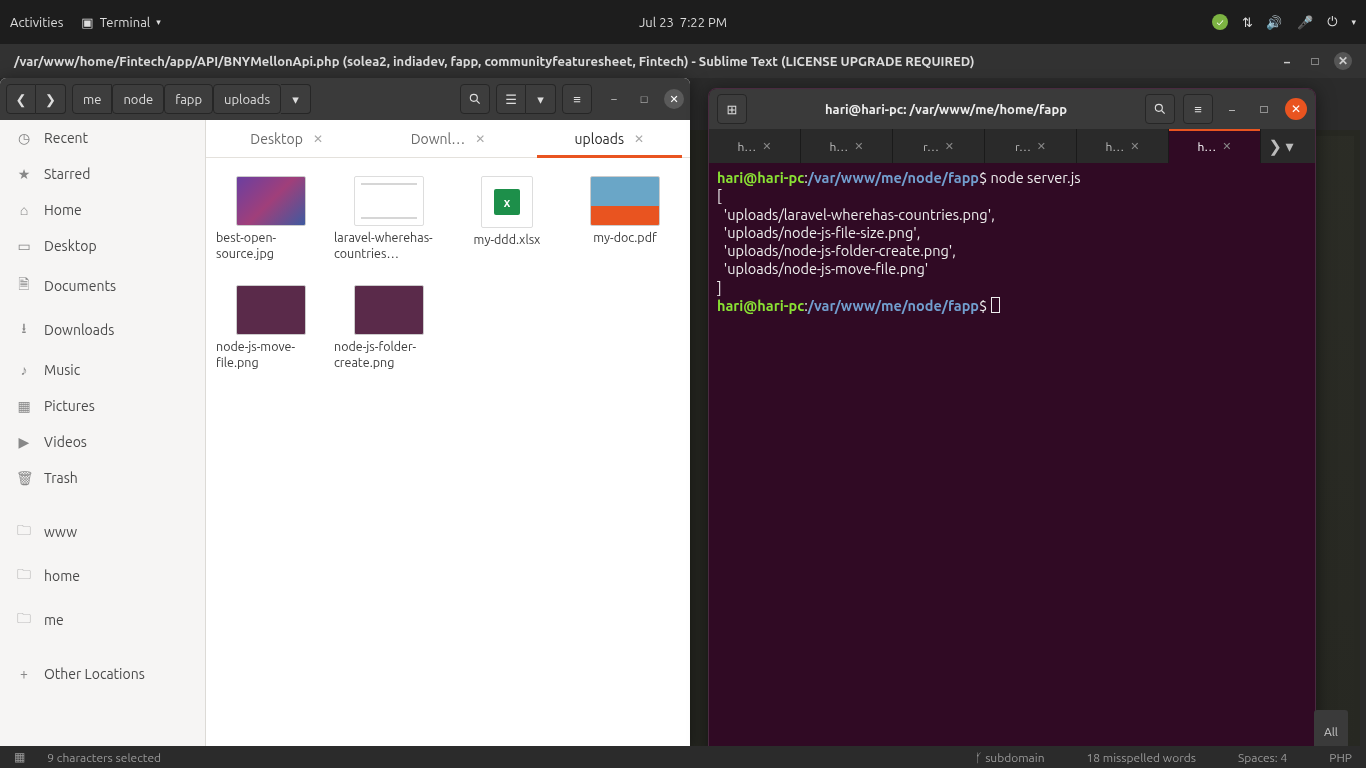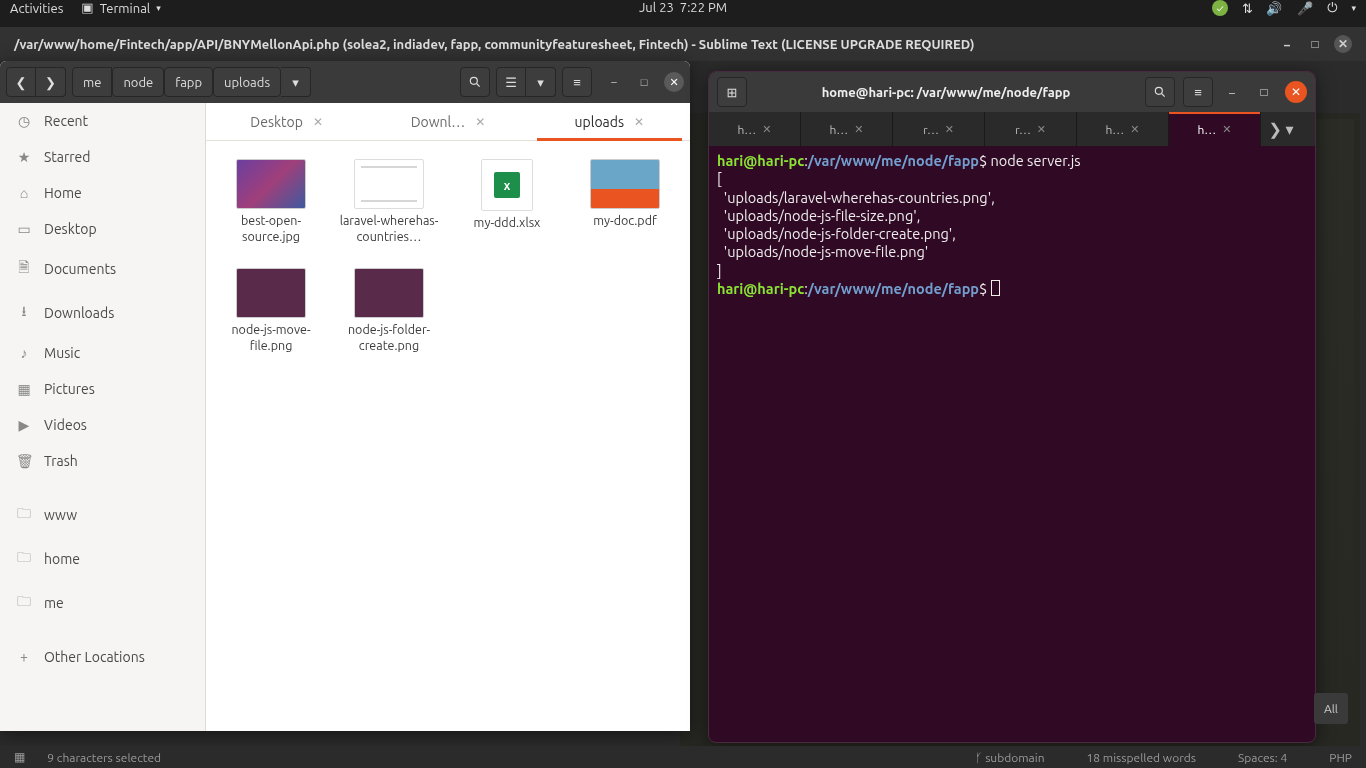--- a/index.html
+++ b/index.html
@@ -1,19 +1,19 @@
 <!DOCTYPE html>
 <html><head>
 <meta charset="utf-8">
 <style>
 * { margin: 0; padding: 0; box-sizing: border-box; font-family: Ubuntu, "Segoe UI", sans-serif; }
 html, body { width: 1366px; height: 768px; overflow: hidden; background: #2c2c2c; }
 
 
-.topbar { height: 27px; background: #1d1d1d; color: #ddd; display: flex; align-items: flex-start; font-size: 13px; padding: 0 10px; position: relative; }
+.topbar { height: 44px; background: #1d1d1d; color: #ddd; display: flex; align-items: center; font-size: 13px; padding: 0 10px; position: relative; }
 .topbar .left { display: flex; gap: 18px; align-items: center; }
 .topbar .center { position: absolute; left: 50%; transform: translateX(-50%); }
 .topbar .right { margin-left: auto; display: flex; gap: 14px; align-items: center; }
 .topbar .menuitem { display: flex; align-items: center; gap: 6px; }
 .tri-down { font-size: 9px; }
 
 
 .sublime-title { height: 34px; background: #323232; color: #ddd; display: flex; align-items: center; padding: 0 14px; font-size: 13px; font-weight: bold; }
 .sublime-title .controls { margin-left: auto; display: flex; gap: 10px; }
 .sublime-title .controls span { width: 18px; height: 18px; border-radius: 50%; display: flex; align-items: center; justify-content: center; color: #ccc; font-size: 12px; }
@@ -51,21 +51,21 @@
 
 .files-grid { padding: 18px 10px; display: grid; grid-template-columns: repeat(4, 110px); gap: 24px 8px; align-content: start; justify-content: start; }
 .fcell { width: 110px; display: flex; flex-direction: column; align-items: center; gap: 4px; }
 .thumb { width: 70px; height: 50px; border: 1px solid #ccc; background: #5a2a4a; border-radius: 2px; }
 .thumb.img1 { background: linear-gradient(135deg,#6b3fa0,#a03f7a,#3f5aa0); }
 .thumb.doc { background: #fff; border: 1px solid #ddd; position: relative; }
 .thumb.doc::after { content: ""; position: absolute; inset: 6px; border-top: 2px solid #d6d6d6; border-bottom: 2px solid #d6d6d6; }
 .thumb.xlsx { width: 52px; height: 52px; background: #fff; border: 1px solid #ddd; display: flex; align-items: center; justify-content: center; }
 .thumb.xlsx .xl { width: 26px; height: 26px; background: #1d8f4a; color: #fff; font-size: 12px; font-weight: bold; display: flex; align-items: center; justify-content: center; border-radius: 2px; }
 .thumb.pdf { background: linear-gradient(#6aa6c7 60%, #e95420 60%); }
-.fname { font-size: 12.5px; color: #3b3b3b; text-align: center; line-height: 1.25; word-break: break-word; }
+.fname { font-size: 12.5px; color: #3b3b3b; text-align: left; line-height: 1.25; word-break: break-word; }
 
 
 .term-window { position: absolute; left: 708px; top: 10px; width: 608px; height: 672px; background: #300a24; border-radius: 8px; overflow: hidden; box-shadow: 0 3px 18px rgba(0,0,0,.5); border: 1px solid #4a2a40; }
 .term-header { height: 40px; background: #3a3a3a; display: flex; align-items: center; padding: 0 8px; gap: 8px; }
 .term-title { flex: 1; text-align: center; color: #eee; font-size: 13px; font-weight: bold; }
 .term-header .winctl { display: flex; gap: 10px; }
 .term-header .winctl span { width: 22px; height: 22px; border-radius: 50%; display: flex; align-items: center; justify-content: center; color: #ddd; font-size: 12px; }
 .term-header .winctl .close { background: #e95420; color: #fff; }
 
 .term-tabs { height: 34px; background: #2a2a2a; display: flex; align-items: stretch; }
@@ -266,21 +266,21 @@
               <div class="fname">node-js-folder-create.png</div>
             </div>
           </div>
       </div>
     </div>
   </div>
 
   <div class="term-window">
     <div class="term-header">
       <div class="hbtn small">⊞</div>
-      <div class="term-title">home@hari-pc: /var/www/me/node/fapp</div>
+      <div class="term-title">hari@hari-pc: /var/www/me/home/fapp</div>
       <div class="hbtn small">
         <svg width="14" height="14" viewBox="0 0 24 24" fill="none" stroke="#ddd" stroke-width="2">
             <circle cx="10" cy="10" r="6"></circle>
             <line x1="20" y1="20" x2="15" y2="15"></line>
           </svg>
       </div>
       <div class="hbtn small">≡</div>
       <div class="winctl">
         <span>–</span>
         <span>□</span>
@@ -317,21 +317,21 @@
     <div class="term-body" id="tbody"><span class="tg">hari@hari-pc</span><span class="tw">:</span><span class="tb">/var/www/me/node/fapp</span><span class="tw">$ node server.js</span>
 <span class="tw">[</span>
 <span class="tw">  'uploads/laravel-wherehas-countries.png',</span>
 <span class="tw">  'uploads/node-js-file-size.png',</span>
 <span class="tw">  'uploads/node-js-folder-create.png',</span>
 <span class="tw">  'uploads/node-js-move-file.png'</span>
 <span class="tw">]</span>
 <span class="tg">hari@hari-pc</span><span class="tw">:</span><span class="tb">/var/www/me/node/fapp</span><span class="tw">$ </span><span class="cursor"></span></div>
   </div>
 
-  <div style="position:absolute; right:18px; top:632px; color:#ccc; font-size:12px; background:#3a3a3a; padding:9px 10px; border-radius:3px">All</div>
+  <div style="position:absolute; right:18px; top:632px; color:#ccc; font-size:12px; background:#3a3a3a; padding:15px 10px; border-radius:3px">All</div>
 
 </div>
 
 <div class="statusbar">
   <span>▦</span>
   <span>9 characters selected</span>
   <div class="right">
     <span>ᚶ <span>subdomain</span></span>
     <span>18 misspelled words</span>
     <span>Spaces: 4</span>

